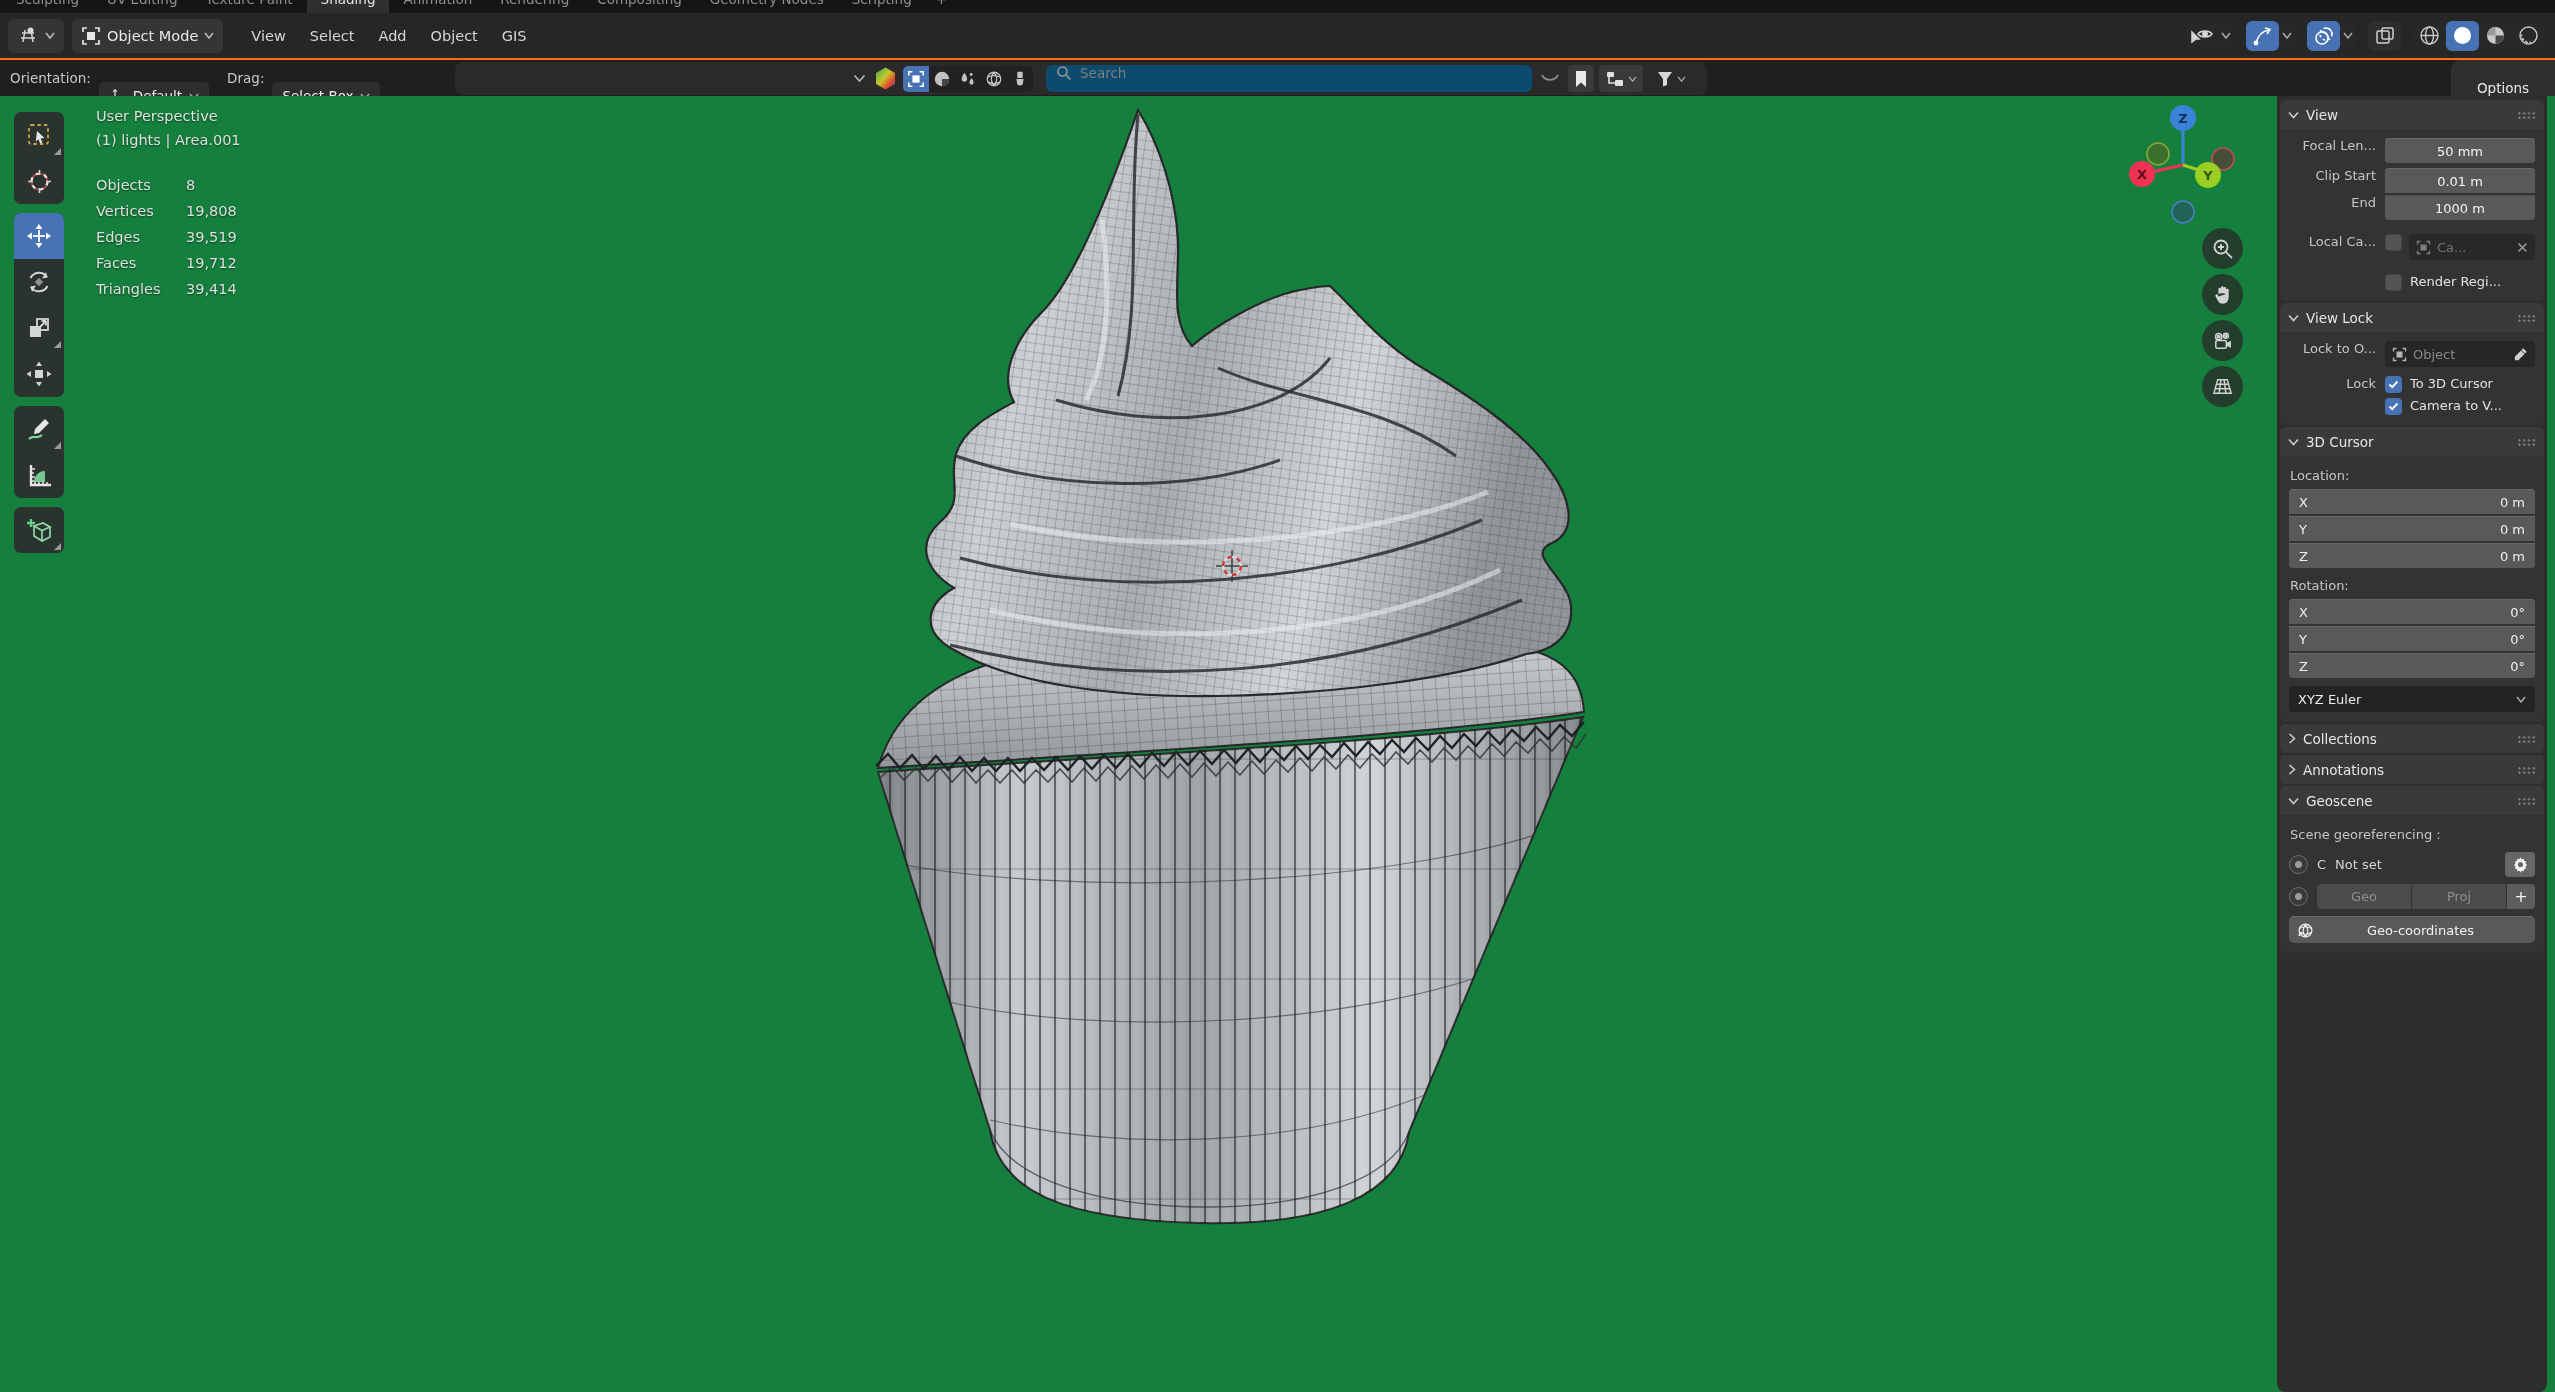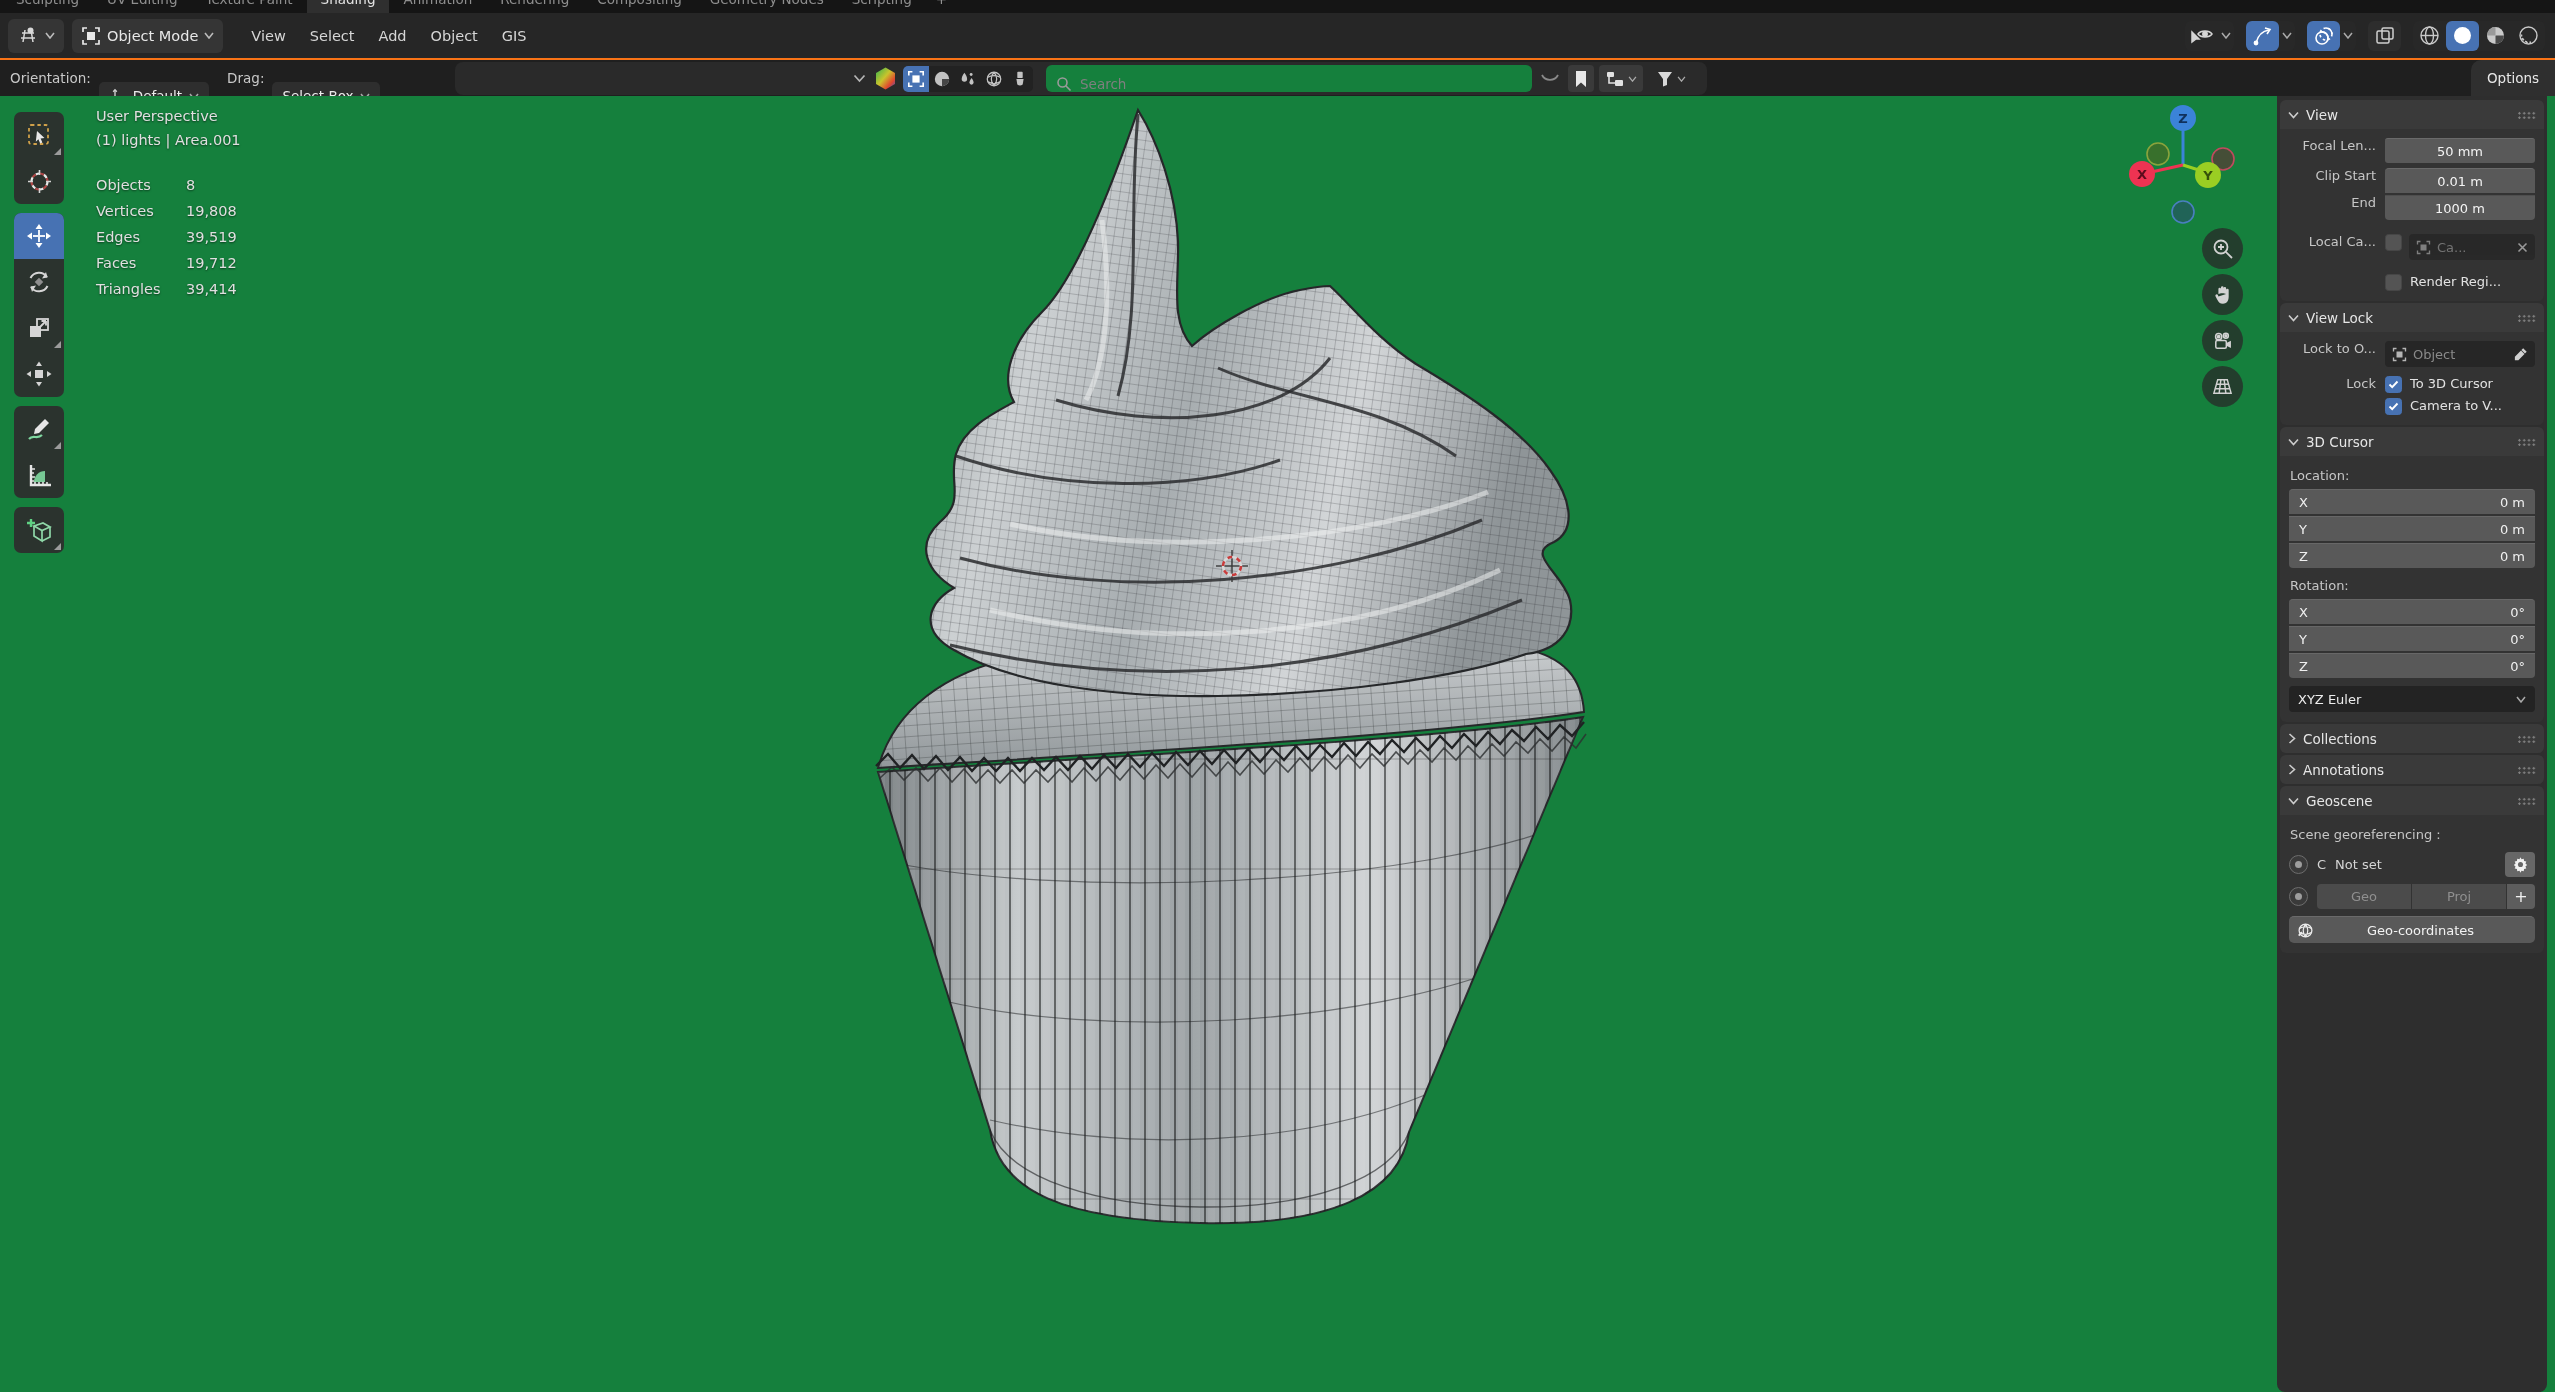--- a/index.html
+++ b/index.html
@@ -34,28 +34,28 @@
   .toolbar2 { position:absolute; left:0; top:60px; width:100%; height:36px; background:#1f1f1f; }
   .tb2-left { position:absolute; left:10px; top:0; height:36px; display:flex; align-items:center; gap:8px; }
   .tb2-label { font-size:13.5px; color:#c9c9c9; }
   .drop { display:flex; align-items:center; gap:7px; height:28px; background:#2e2e2e; border-radius:5px; padding:0 10px;margin-top:36px; }
   .drop .lbl { font-size:13.5px; color:#ececec; }
   .strip { position:absolute; left:455px; top:2px; width:1252px; height:33px; background:#2a2a2a; border-radius:8px; }
   .strip-inner { position:absolute; left:398px; top:0; height:33px; display:flex; align-items:center; gap:5px; }
   .mini-tgl-group { display:flex; align-items:center; background:#222222; border-radius:5px; overflow:hidden; }
   .mini-tgl { width:26px; height:26px; display:flex; align-items:center; justify-content:center; }
   .mini-tgl.on { background:#4772b3; }
-  .search { display:flex; align-items:flex-end; gap:8px; width:486px; height:27px; margin-left:8px;
-    background:#15803d; border-radius:6px; padding:0 10px; }
+  .search { display:flex; align-items:flex-start; gap:8px; width:486px; height:27px; margin-left:8px;
+    background:#0c4a6e; border-radius:6px; padding:0 10px; }
   .search input { flex:1; background:transparent; border:none; outline:none; color:#d8d8d8; font-size:13.5px;
     font-family:"DejaVu Sans","Liberation Sans",sans-serif; }
   .search input::placeholder { color:#7f7f7f; }
   .ico-btn { width:26px; height:27px; display:flex; align-items:center; justify-content:center; border-radius:4px; }
-  .options-tab { position:absolute; right:0; top:0; width:84px; height:36px; background:#2f2f2f;
-    border-radius:10px 0 0 0; display:flex; align-items:center; justify-content:center; }
+  .options-tab { position:absolute; right:0; top:0; width:104px; height:36px; background:#2f2f2f;
+    border-radius:10px 0 0 0; display:flex; align-items:flex-end; justify-content:center; }
   .options-tab span { font-size:13.5px; color:#e8e8e8; }
 
   
   .viewport { position:absolute; left:0; top:96px; width:2555px; height:1296px; background:#15803d; }
 
   
   .tools { position:absolute; left:14px; top:16px; width:50px; }
   .tgroup { background:#2d2d2dee; border-radius:7px; margin-bottom:9px; overflow:hidden; }
   .tool { position:relative; width:50px; height:46px; display:flex; align-items:center; justify-content:center; }
   .tool.active { background:#4772b3; }

